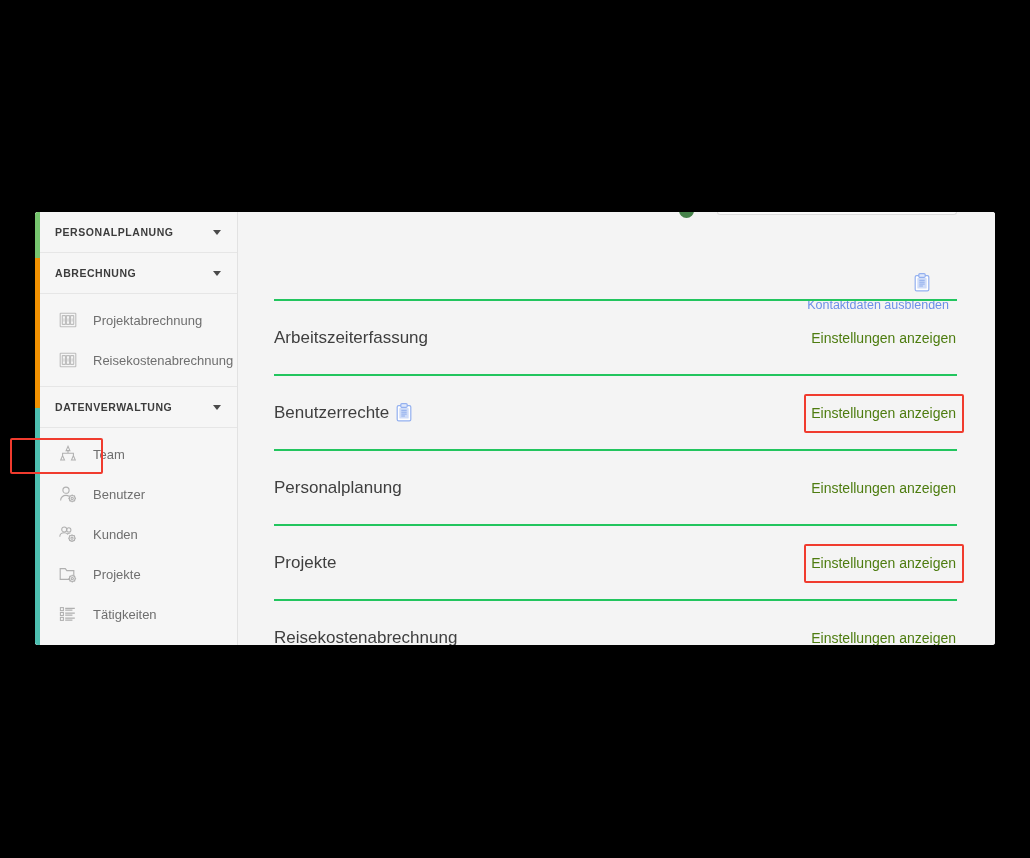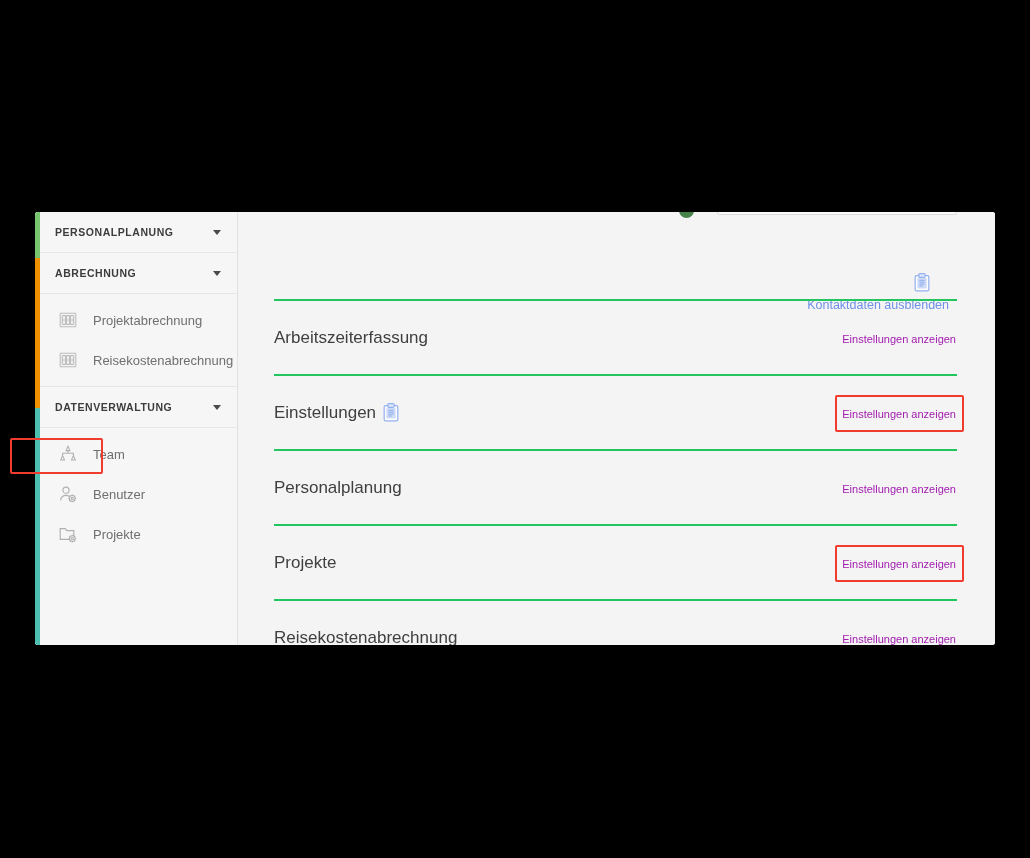--- a/index.html
+++ b/index.html
@@ -206,22 +206,22 @@
     align-items: center;
     gap: 7px;
   }
   .module-title {
     font-size: 17px;
     color: #3f3f3f;
     white-space: nowrap;
   }
   .settings-link-wrap { position: relative; }
   .settings-link {
-    font-size: 11px;
-    color: #a21caf;
+    font-size: 14px;
+    color: #4d7c0f;
     cursor: pointer;
     white-space: nowrap;
     display: inline-block;
     padding: 2px 1px;
   }
   .settings-link-wrap.boxed::after {
     content: "";
     position: absolute;
     left: -6px;
     right: -7px;
@@ -319,33 +319,58 @@
                 <circle cx="8" cy="6.2" r="3.1"></circle>
                 <path d="M2.6 16.4c0-3.1 2.5-5 5.4-5 1.1 0 2.2.3 3 .8"></path>
                 <circle cx="14.2" cy="14.4" r="2.9"></circle>
                 <circle cx="14.2" cy="14.4" r="1.1"></circle>
                 <path d="M14.2 10.6v1M14.2 17.3v1M10.4 14.4h1M17 14.4h1M11.5 11.7l.7.7M16.2 16.4l.7.7M16.9 11.7l-.7.7M12.2 16.4l-.7.7"></path>
               </svg>
             </span>
             <span class="nav-label">Benutzer</span>
           </div>
 
+          <div class="nav-item">
+            <span class="nav-ico">
+              <svg viewBox="0 0 20 20" fill="none" stroke="#b0b0b0" stroke-width="1.05">
+                <circle cx="6.2" cy="5.4" r="2.5"></circle>
+                <circle cx="10.8" cy="5.9" r="2.1"></circle>
+                <path d="M1.8 12.8c0-2.5 2-4 4.4-4 1.5 0 2.9.6 3.7 1.6"></path>
+                <path d="M9.4 10.2c.7-.8 1.8-1.3 3-1.3"></path>
+                <circle cx="14" cy="14.2" r="2.9"></circle>
+                <circle cx="14" cy="14.2" r="1.1"></circle>
+                <path d="M14 10.4v1M14 17.1v1M10.2 14.2h1M16.8 14.2h1M11.3 11.5l.7.7M16 16.2l.7.7M16.7 11.5l-.7.7M12 16.2l-.7.7"></path>
+              </svg>
+            </span>
+            <span class="nav-label">Kunden</span>
+          </div>
 
           <div class="nav-item">
             <span class="nav-ico">
               <svg viewBox="0 0 20 20" fill="none" stroke="#b0b0b0" stroke-width="1.15">
                 <path d="M2.2 15.4V4.6h5.1l1.5 2h7v8.8z"></path>
                 <circle cx="14.3" cy="14.6" r="2.9" fill="#f6f6f6"></circle>
                 <circle cx="14.3" cy="14.6" r="1.1"></circle>
                 <path d="M14.3 10.8v1M14.3 17.5v1M10.5 14.6h1M17.1 14.6h1M11.6 11.9l.7.7M16.3 16.6l.7.7M17 11.9l-.7.7M12.3 16.6l-.7.7"></path>
               </svg>
             </span>
             <span class="nav-label">Projekte</span>
           </div>
 
+          <div class="nav-item">
+            <span class="nav-ico">
+              <svg viewBox="0 0 20 20" fill="none" stroke="#b0b0b0" stroke-width="1.05">
+                <rect x="2.4" y="3.6" width="3" height="3"></rect>
+                <rect x="2.4" y="8.5" width="3" height="3"></rect>
+                <rect x="2.4" y="13.4" width="3" height="3"></rect>
+                <path d="M7.2 4.3h9.6M7.2 6.2h7.2M7.2 9.2h9.6M7.2 11.1h7.2M7.2 14.1h9.6M7.2 16h7.2" stroke-width="1.25"></path>
+              </svg>
+            </span>
+            <span class="nav-label">Tätigkeiten</span>
+          </div>
 
         </div>
       </div>
     </div>
 
     <div id="main">
 
       <div id="top-strip">
         <div id="cut-circle"></div>
         <div id="cut-input"></div>
@@ -367,21 +392,21 @@
         <div class="module-title-wrap">
           <span class="module-title">Arbeitszeiterfassung</span>
         </div>
         <span class="settings-link-wrap">
           <span class="settings-link">Einstellungen anzeigen</span>
         </span>
       </div>
 
       <div class="module-row">
         <div class="module-title-wrap">
-          <span class="module-title">Einstellungen</span>
+          <span class="module-title">Benutzerrechte</span>
           <span class="clip-ico">
             <svg viewBox="0 0 16 19" fill="none">
               <rect x="1.2" y="2.6" width="13.6" height="15.2" rx="1.4" stroke="#93b0ef" stroke-width="1.2" fill="#ffffff"></rect>
               <rect x="3.3" y="5.1" width="9.4" height="10.4" rx="0.6" fill="#cfdcf8"></rect>
               <path d="M5.3 7.3h5.4M5.3 9.2h5.4M5.3 11.1h5.4M5.3 13h3.6" stroke="#8fadec" stroke-width="1"></path>
               <rect x="4.8" y="0.7" width="6.4" height="3.6" rx="1.1" stroke="#93b0ef" stroke-width="1.2" fill="#dfe8fb"></rect>
             </svg>
           </span>
         </div>
         <span class="settings-link-wrap boxed">

